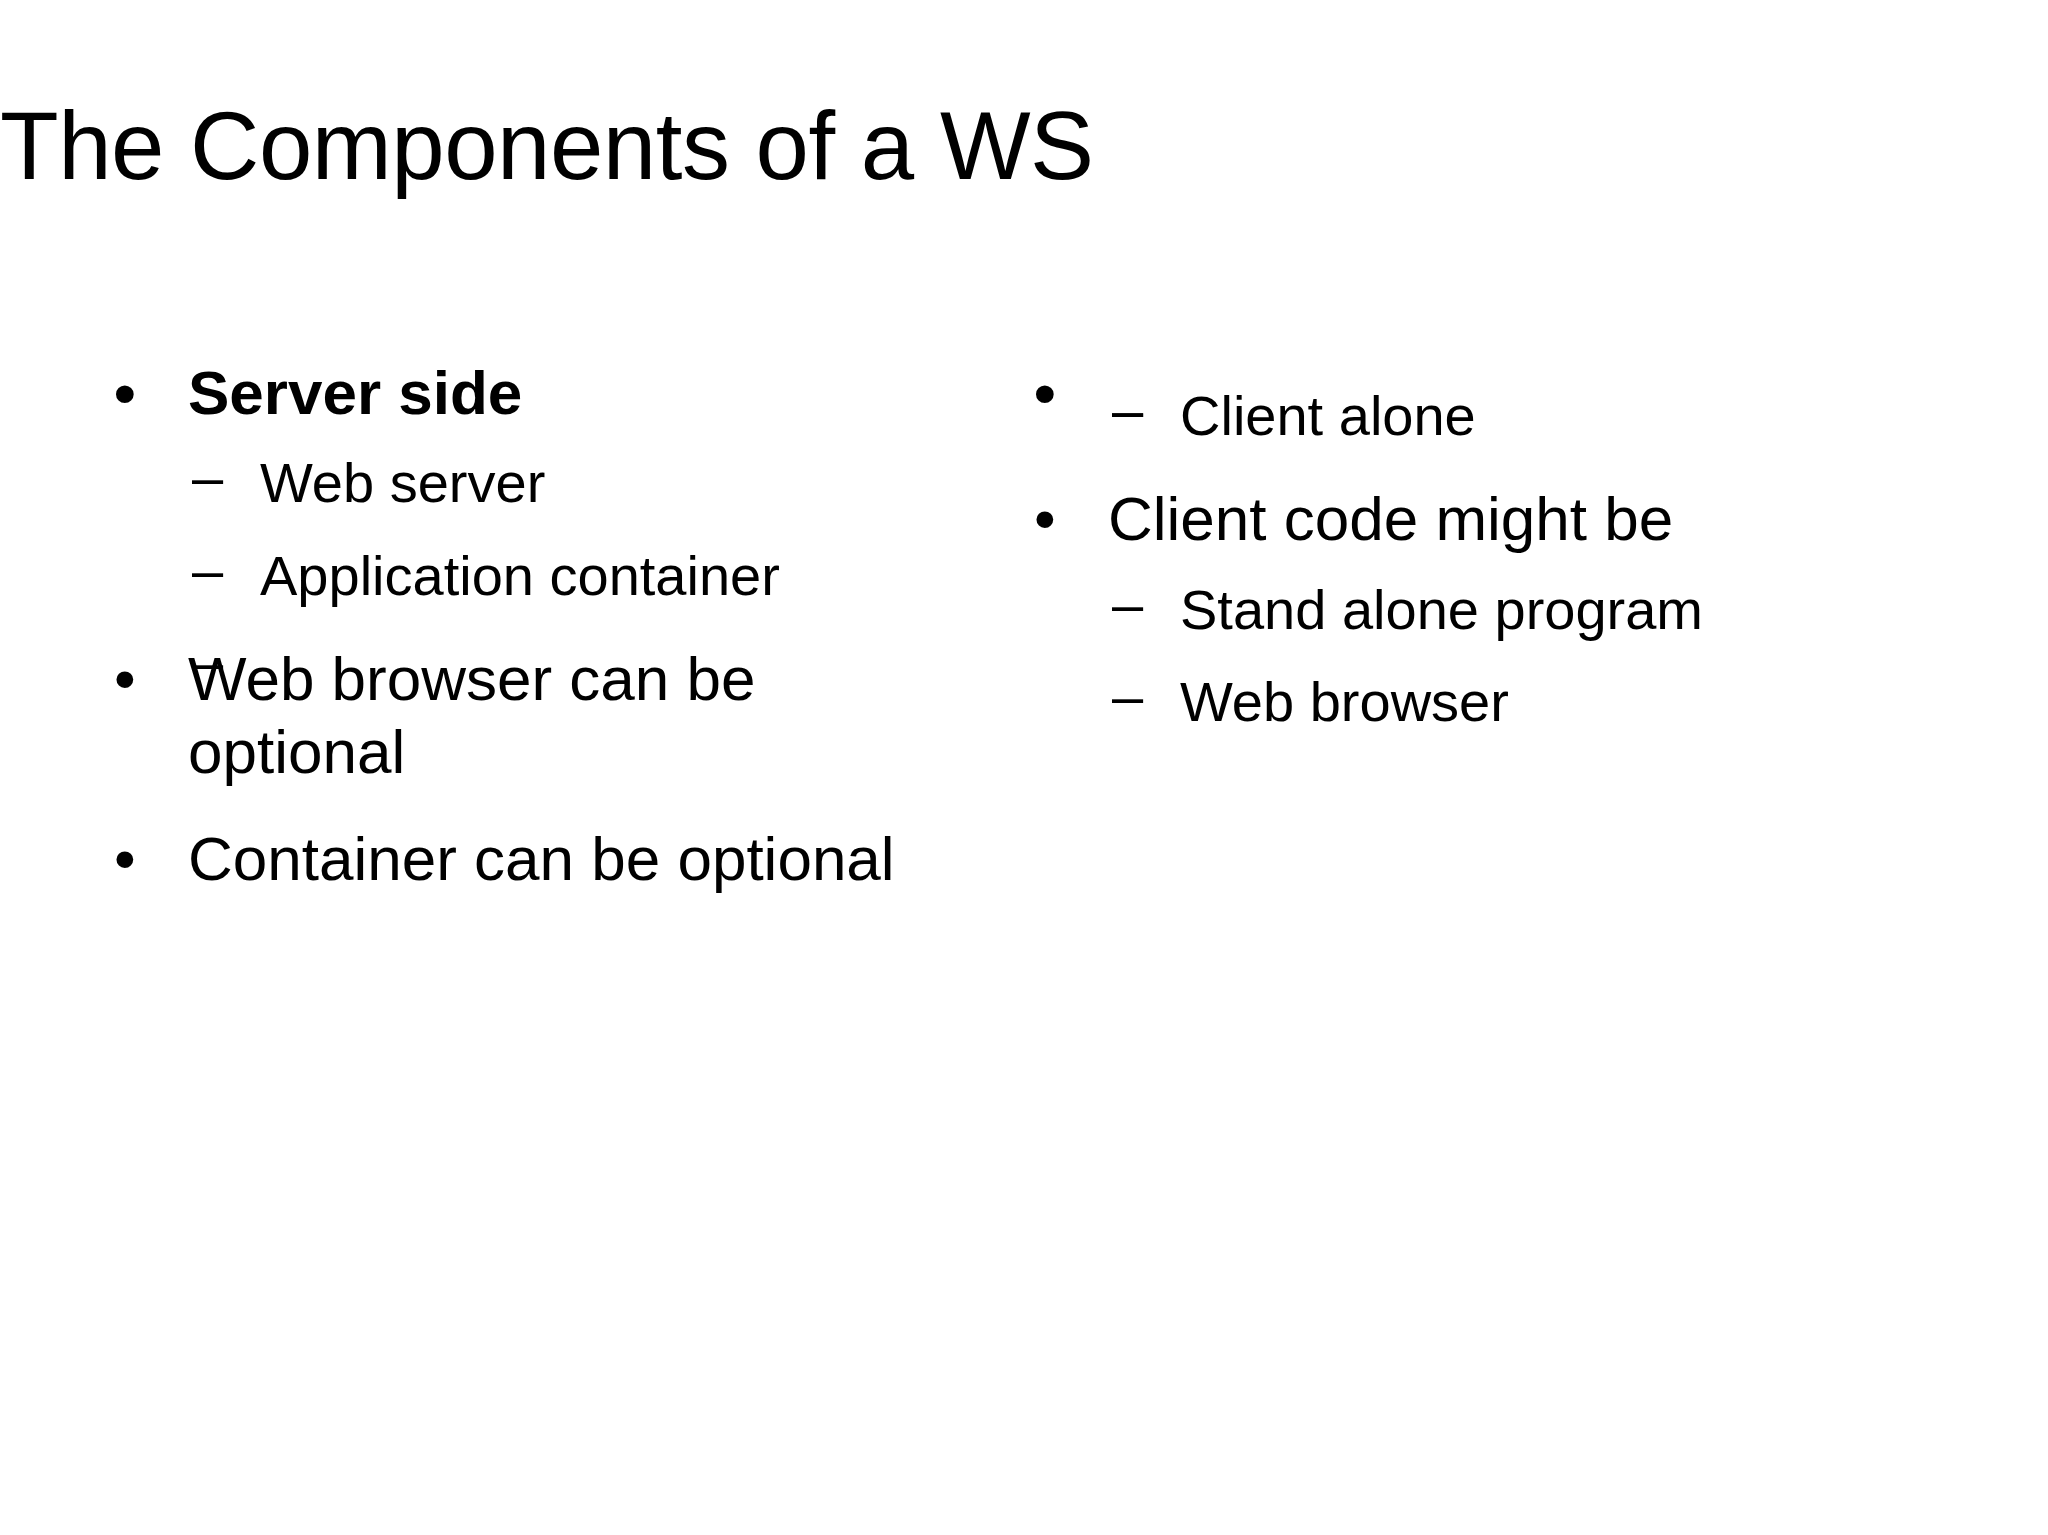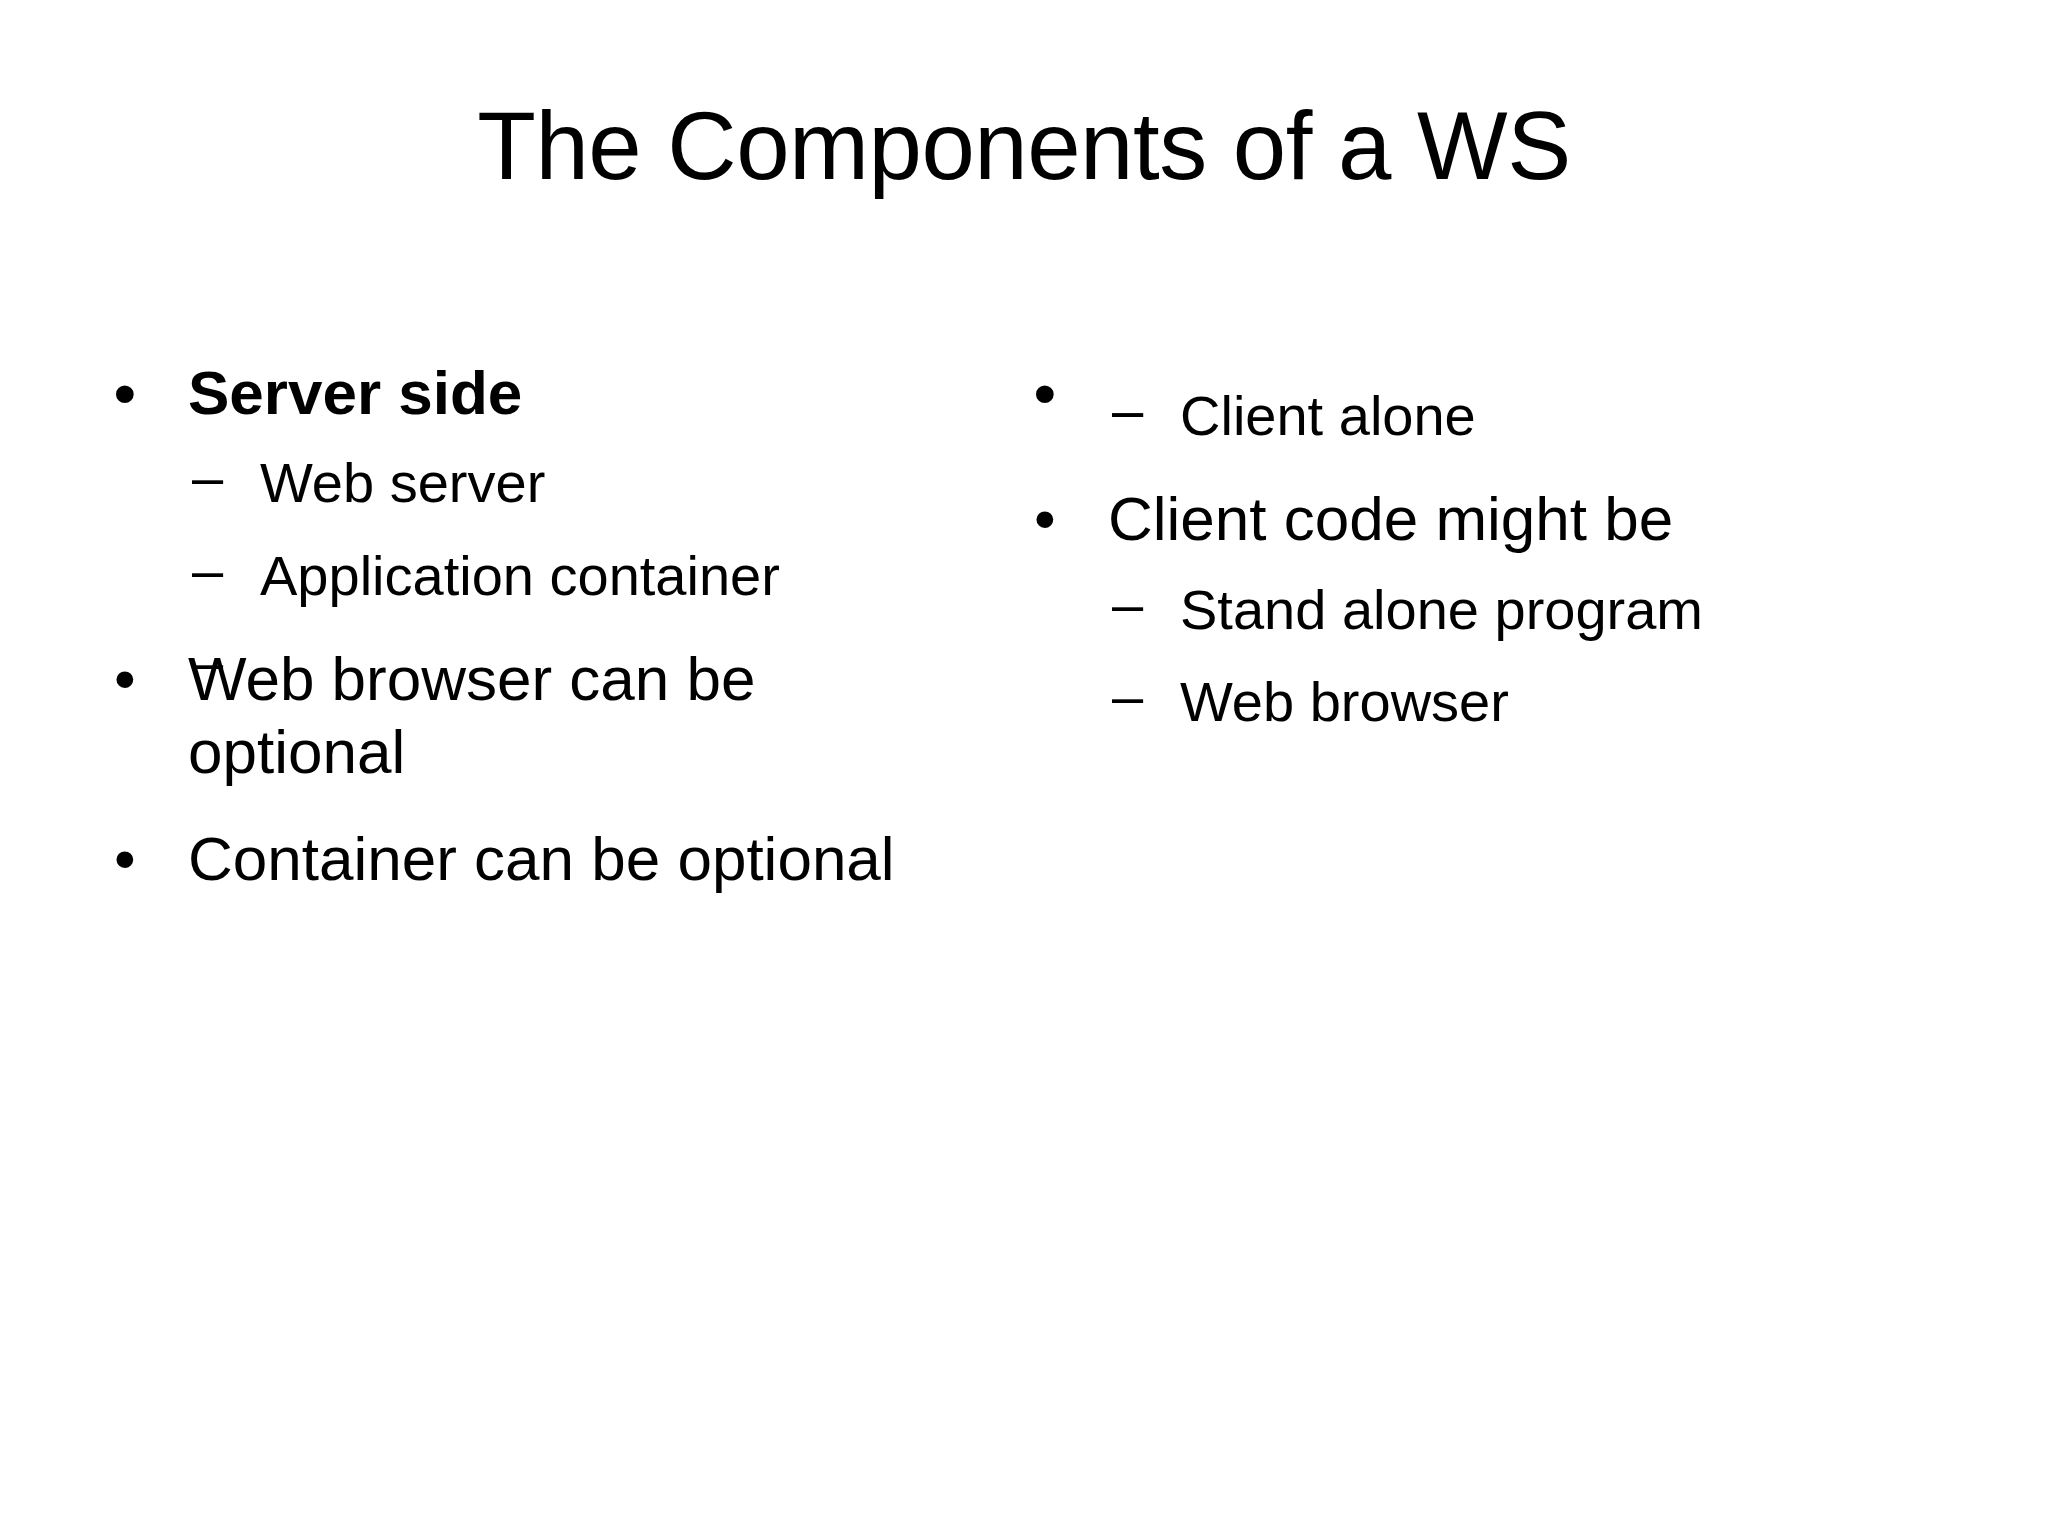--- a/index.html
+++ b/index.html
@@ -19,21 +19,21 @@
     background: #ffffff;
     overflow: hidden;
   }
 
   
   .slide-title {
     position: absolute;
     left: 0;
     top: 96px;
     width: 2048px;
-    text-align: center;
+    text-align: left;
     font-size: 96px;
     font-weight: 400;
     line-height: 1.05;
     letter-spacing: -0.5px;
     white-space: nowrap;
   }
 
   
   .content {
     position: absolute;

